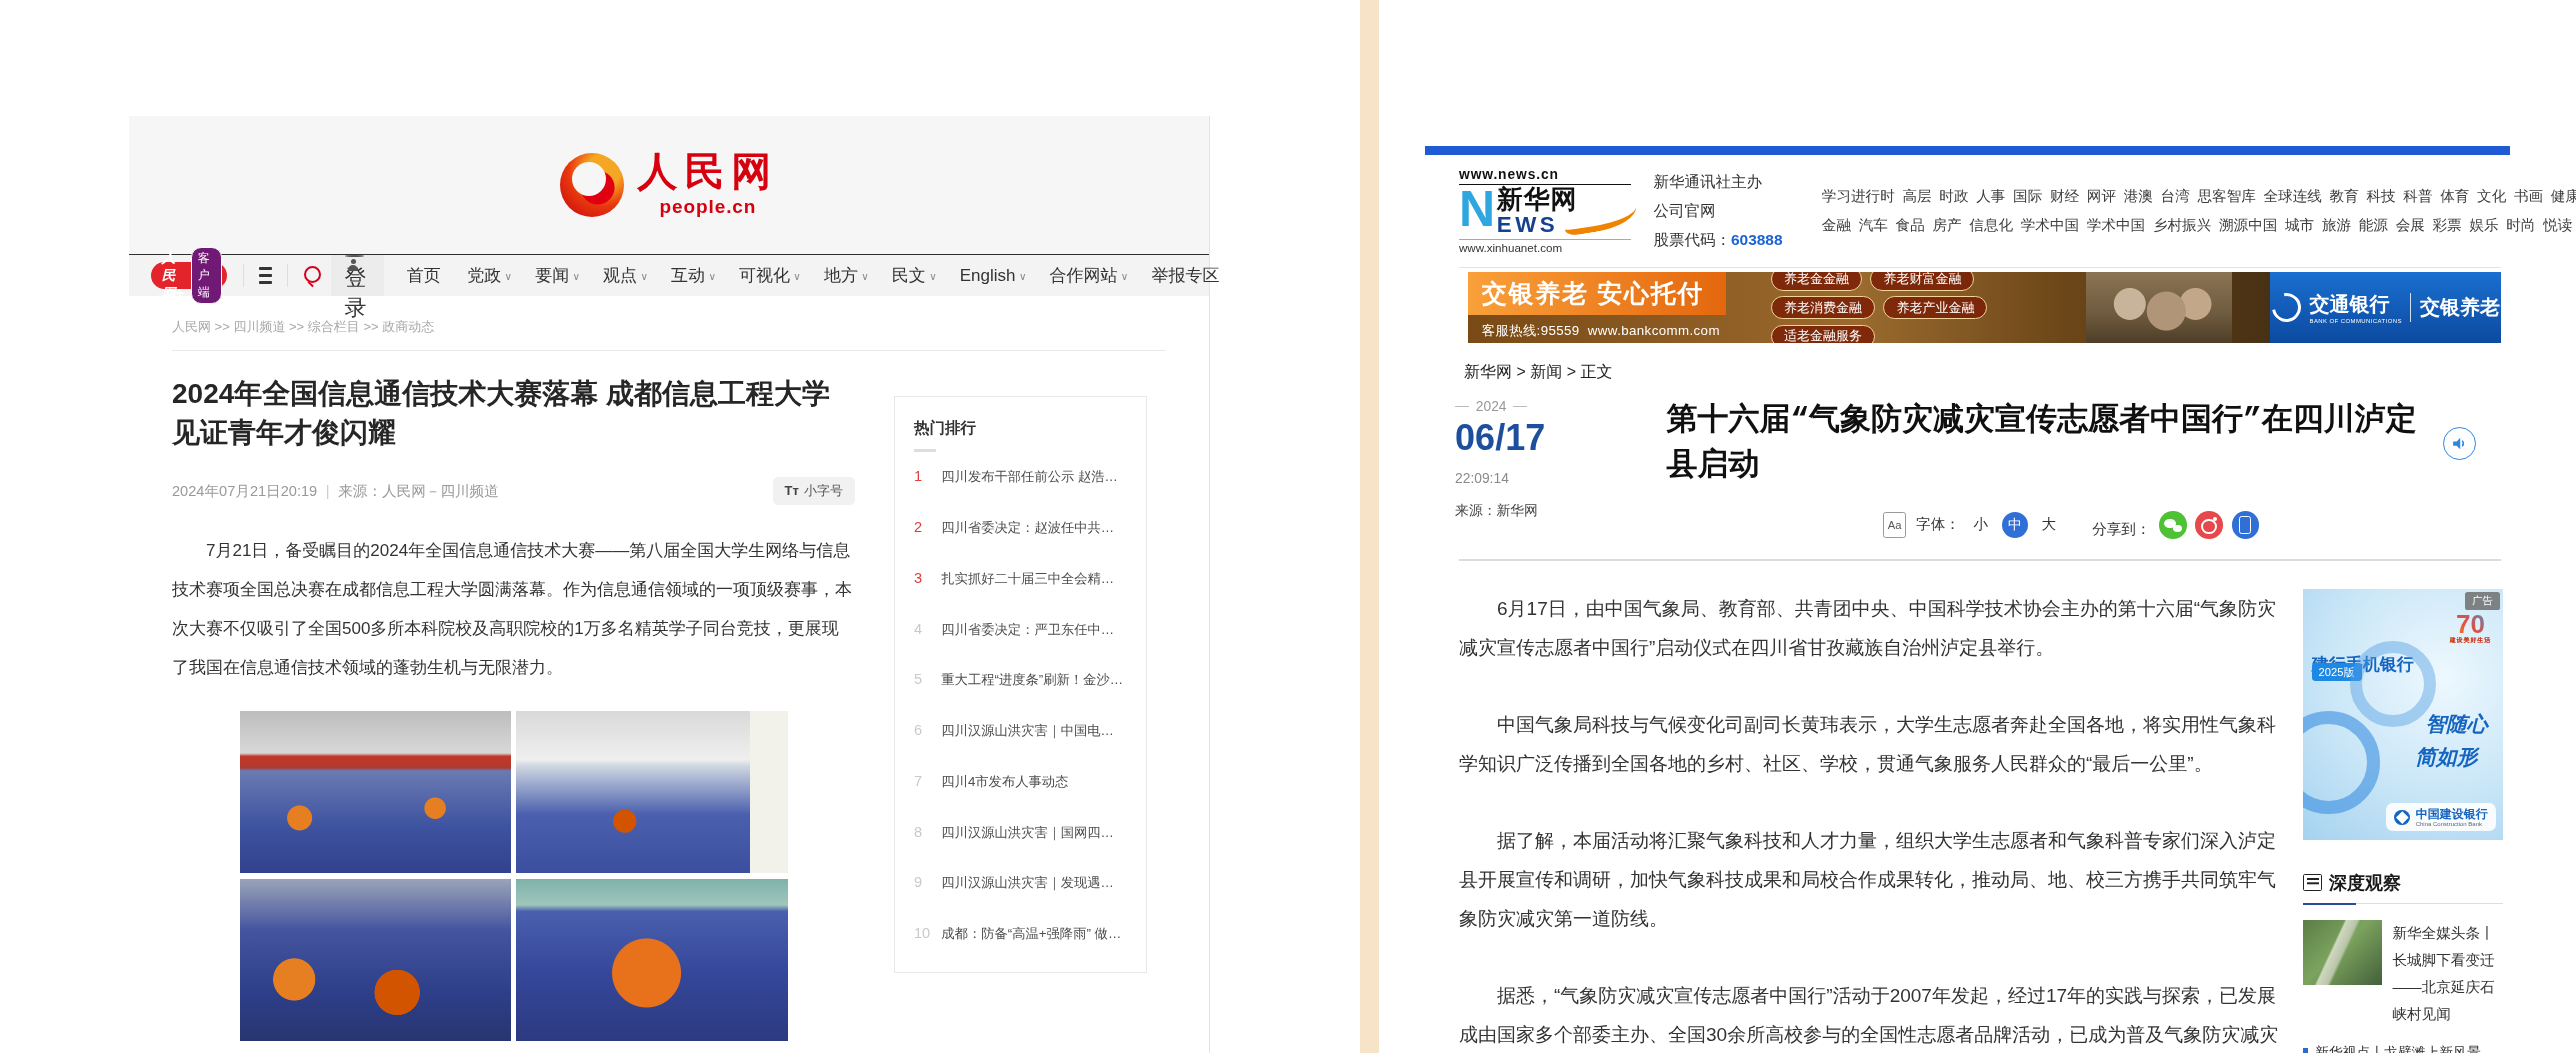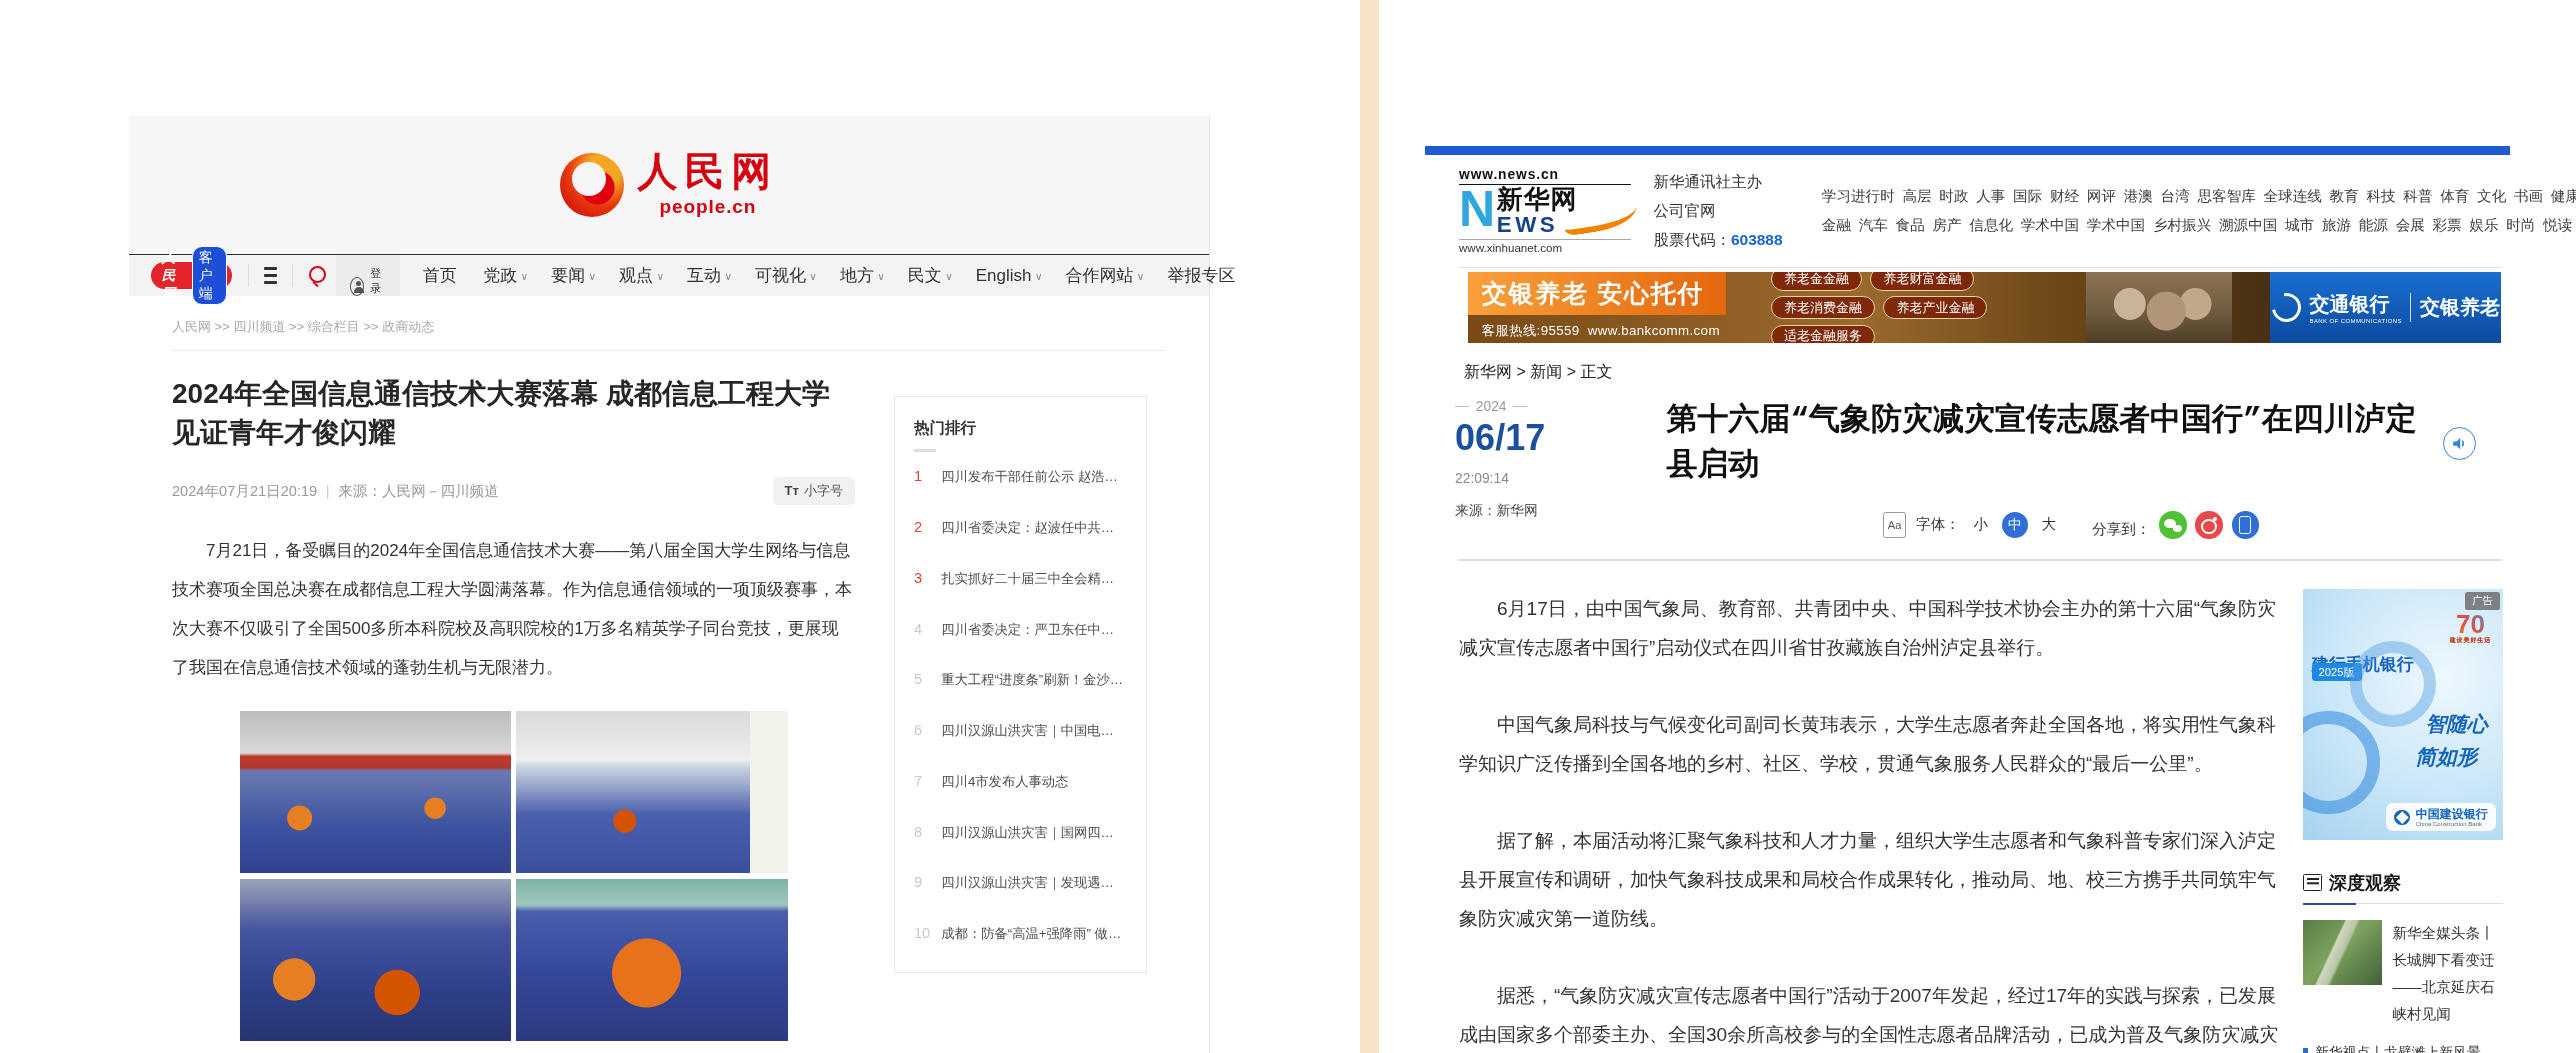--- a/index.html
+++ b/index.html
@@ -17,28 +17,28 @@
   .pd-globe::after { content:""; position:absolute; left:12px; top:8.6px; width:34px; height:34px; border-radius:50%; background:#f6f6f7; box-shadow:8.6px 8.6px 0 0 #e00012; }
   .pd-logo-txt { text-align:center; }
   .pd-logo-cn { font-family:"Liberation Serif","DejaVu Serif",serif; font-size:40px; font-weight:bold; color:#d6000f; letter-spacing:6.9px; line-height:1; }
   .pd-logo-en { font-size:19px; font-weight:bold; color:#d6000f; margin-top:3.4px; letter-spacing:0.9px; }
   .pd-nav { height:41px; background:#f3f3f4; display:flex; align-items:center; padding:0 22.4px; gap:23px; font-size:17px; color:#333; }
   .pd-nav-item { display:flex; align-items:center; gap:3.4px; cursor:pointer; white-space:nowrap; }
   .pd-caret { font-size:10.3px; color:#888; }
   .pd-nav-right { margin-left:auto; display:flex; align-items:center; gap:15.5px; }
   .pd-app-badge { background:#e3242b; color:#fff; border-radius:13.8px; height:27px; display:flex; align-items:center; padding:0 5.2px 0 10.3px; gap:5.2px; }
   .pd-app-main { font-style:italic; font-weight:bold; font-size:13.8px; }
-  .pd-app-sub { background:#1d4ed8; border:0.9px solid #fff; border-radius:10.3px; font-size:14px; padding:1.7px 6px; }
+  .pd-app-sub { background:#701a75; border:0.9px solid #fff; border-radius:10.3px; font-size:12px; padding:1.7px 6px; }
   .pd-vline { width:0.9px; height:22.4px; background:#ddd; }
   .pd-burger { width:22.4px; display:flex; flex-direction:column; gap:4.3px; cursor:pointer; }
   .pd-burger i { display:block; height:2.6px; background:#333; border-radius:0.9px; }
   .pd-search { position:relative; width:20.7px; height:20.7px; cursor:pointer; }
   .pd-search::before { content:""; position:absolute; left:0.9px; top:0.9px; width:13px; height:13px; border:2.2px solid #d9001b; border-radius:50%; }
   .pd-search::after { content:""; position:absolute; right:1.7px; bottom:0.9px; width:6.9px; height:2.2px; background:#d9001b; transform:rotate(45deg); }
-  .pd-login { display:flex; align-items:flex-end; gap:6px; background:#ececec; height:41px; padding:0 13.8px; font-size:11px; color:#333; cursor:pointer; }
+  .pd-login { display:flex; align-items:flex-start; gap:6px; background:#ececec; height:41px; padding:0 13.8px; font-size:22px; color:#333; cursor:pointer;flex-direction:column; }
   .pd-person { width:19px; height:19px; border:1.7px solid #555; border-radius:50%; position:relative; }
   .pd-person::before { content:""; position:absolute; left:5.2px; top:2.6px; width:5.2px; height:5.2px; border-radius:50%; background:#555; }
   .pd-person::after { content:""; position:absolute; left:2.6px; top:8.6px; width:10.3px; height:6px; border-radius:5.2px 5.2px 0 0; background:#555; }
   .pd-breadcrumb { margin:22.4px 0 0 43px; font-size:13px; color:#a9a9a9; }
   .pd-rule { margin:13.8px 43px 0 43px; border-top:0.9px solid #e9e9e9; }
   .pd-main { display:flex; padding:0 62px 0 43px; gap:39px; }
   .pd-article { flex:1; min-width:0; }
   .pd-title { margin-top:22.4px; font-size:28px; font-weight:600; color:#262626; line-height:1.42; }
   .pd-meta { margin-top:24px; display:flex; align-items:center; font-size:14.6px; color:#999; }
   .pd-meta .sep { margin:0 8.6px; color:#ccc; }

